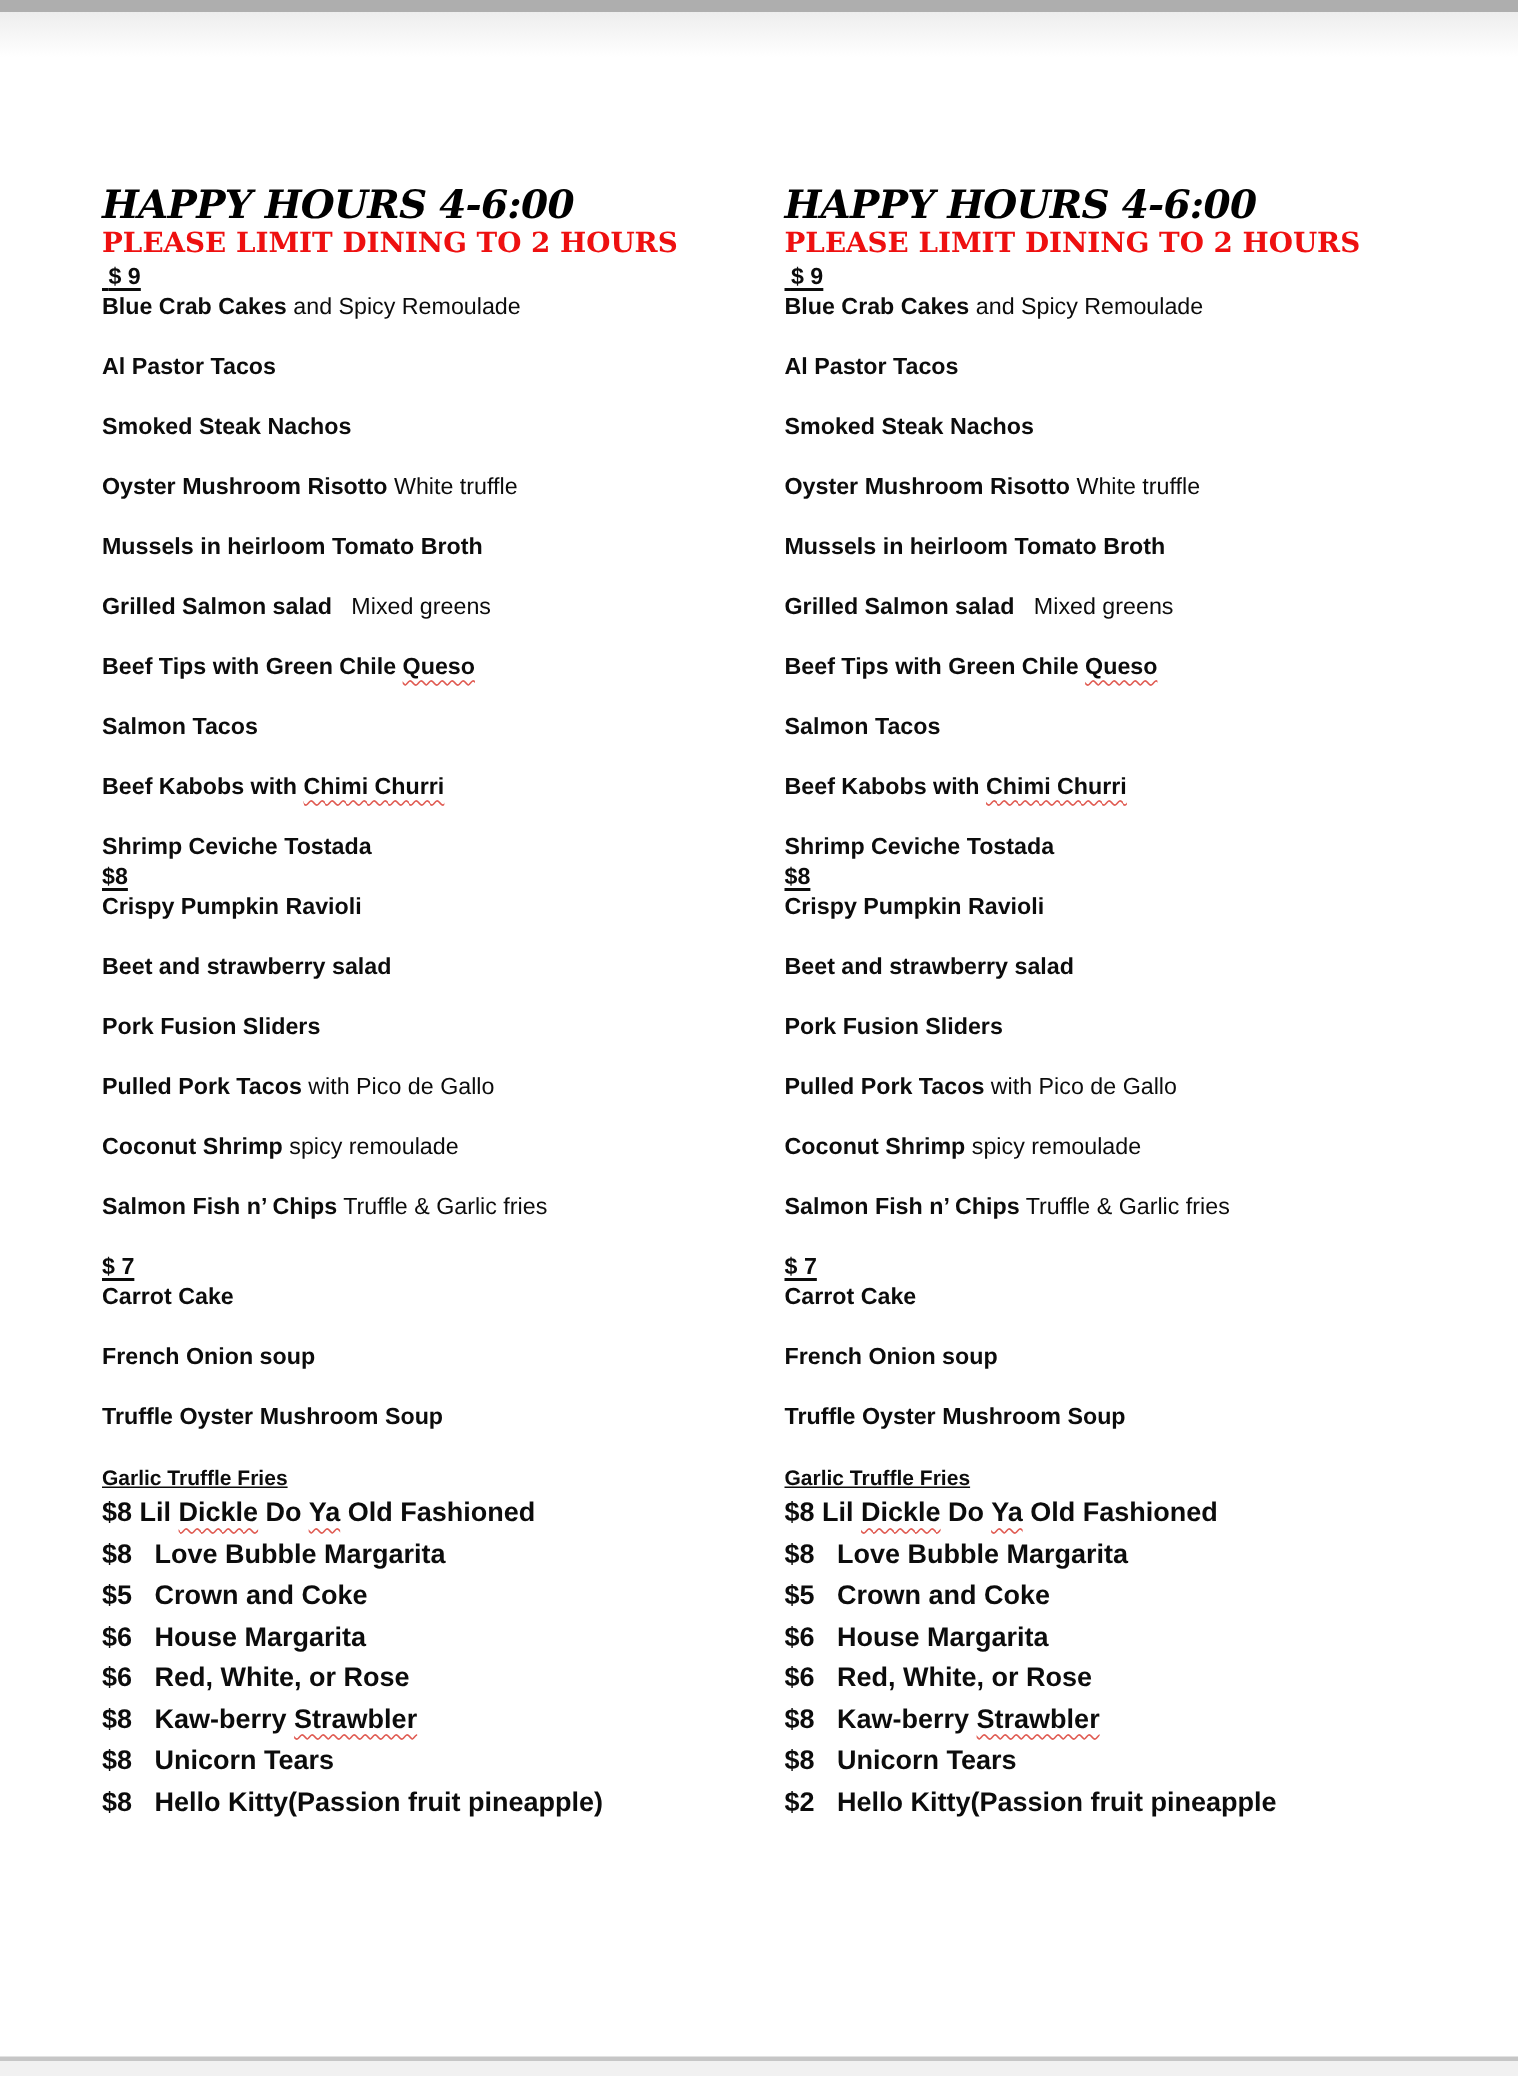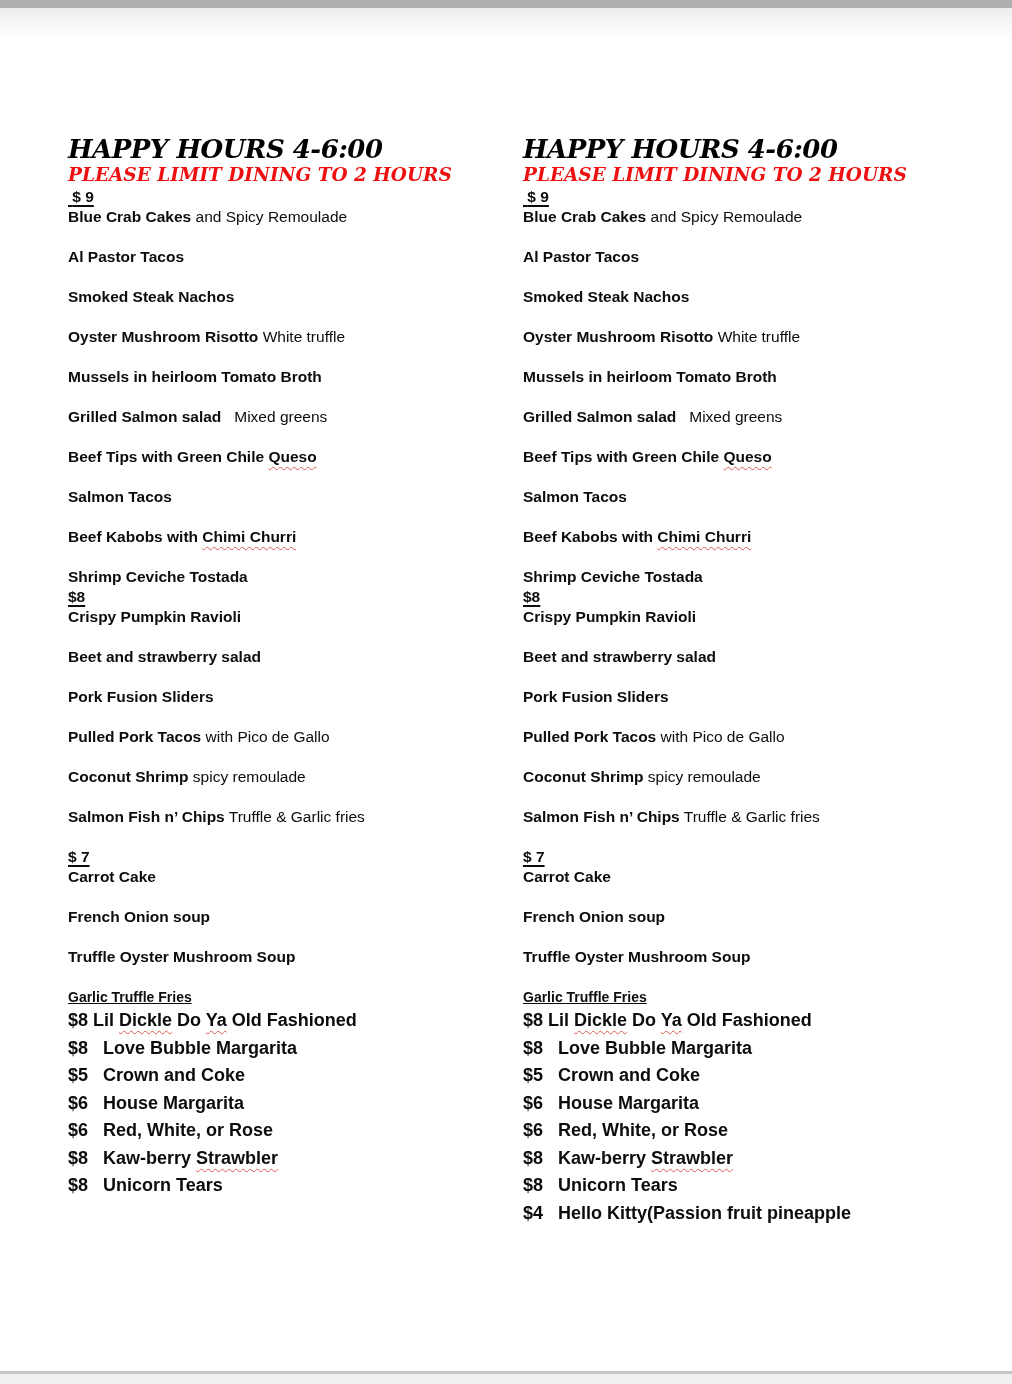--- a/index.html
+++ b/index.html
@@ -7,33 +7,33 @@
     width:1012px;height:1384px;position:relative;background:#ffffff;
     font-family:"Liberation Sans","DejaVu Sans",sans-serif;
     overflow:hidden;
   }
   .top-bar{position:absolute;top:0;left:0;right:0;height:8px;background:#aeaeae;}
   .top-shadow{position:absolute;top:8px;left:0;right:0;height:30px;
     background:linear-gradient(#ededed,#ffffff);}
   .bottom-line{position:absolute;top:1371px;left:0;right:0;height:3px;background:#c6c6c6;}
   .bottom-area{position:absolute;top:1374px;left:0;right:0;bottom:0;background:#f1f1f1;}
 
-  .col{position:absolute;top:135px;}
+  .col{position:absolute;top:123px;}
   .col-left{left:68px;width:450px;}
   .col-right{left:523px;width:489px;}
 
   .title{
     font-family:"DejaVu Serif","Liberation Serif",serif;
     font-style:italic;font-weight:700;
     font-size:26px;line-height:29px;letter-spacing:-0.5px;
     color:#000000;white-space:pre;
   }
   .subtitle{
     font-family:"DejaVu Serif","Liberation Serif",serif;
-    font-style:italic;font-weight:700;
+    font-weight:700;
     font-size:18.5px;line-height:21px;
     color:var(--accent-red,#ee1010);white-space:pre;
   }
   .lines{margin-top:2px;}
   .line{font-size:15.5px;line-height:20px;color:#0c0c0c;white-space:pre-wrap;}
   .line.gap{margin-top:20px;}
   .line .b{font-weight:700;}
   .line.price span{font-weight:700;text-decoration:underline;
     text-decoration-thickness:1.5px;text-underline-offset:3px;}
   .line.small{font-size:14px;line-height:20px;text-decoration:underline;}
@@ -79,20 +79,21 @@
       <div class="line item gap"><span class="b">French Onion soup</span></div>
       <div class="line item gap"><span class="b">Truffle Oyster Mushroom Soup</span></div>
       <div class="line small gap"><span class="b">Garlic Truffle Fries</span></div>
       <div class="line drink"><span>$8 Lil </span><span class="sq">Dickle</span><span> Do </span><span class="sq">Ya</span><span> Old Fashioned</span></div>
       <div class="line drink"><span>$8   Love Bubble Margarita</span></div>
       <div class="line drink"><span>$5   Crown and Coke</span></div>
       <div class="line drink"><span>$6   House Margarita</span></div>
       <div class="line drink"><span>$6   Red, White, or Rose</span></div>
       <div class="line drink"><span>$8   Kaw-berry </span><span class="sq">Strawbler</span></div>
       <div class="line drink"><span>$8   Unicorn Tears</span></div>
+      <div class="line drink"><span>$8   Hello Kitty(Passion fruit pineapple)</span></div>
     </div>
 </div>
 
 <div class="col col-right">
   <div class="title">HAPPY HOURS 4-6:00</div>
   <div class="subtitle">PLEASE LIMIT DINING TO 2 HOURS</div>
   <div class="lines">
       <div class="line price"><span class="b"> $ 9</span></div>
       <div class="line item"><span class="b">Blue Crab Cakes</span><span> and Spicy Remoulade</span></div>
       <div class="line item gap"><span class="b">Al Pastor Tacos</span></div>
@@ -116,18 +117,18 @@
       <div class="line item gap"><span class="b">French Onion soup</span></div>
       <div class="line item gap"><span class="b">Truffle Oyster Mushroom Soup</span></div>
       <div class="line small gap"><span class="b">Garlic Truffle Fries</span></div>
       <div class="line drink"><span>$8 Lil </span><span class="sq">Dickle</span><span> Do </span><span class="sq">Ya</span><span> Old Fashioned</span></div>
       <div class="line drink"><span>$8   Love Bubble Margarita</span></div>
       <div class="line drink"><span>$5   Crown and Coke</span></div>
       <div class="line drink"><span>$6   House Margarita</span></div>
       <div class="line drink"><span>$6   Red, White, or Rose</span></div>
       <div class="line drink"><span>$8   Kaw-berry </span><span class="sq">Strawbler</span></div>
       <div class="line drink"><span>$8   Unicorn Tears</span></div>
-      <div class="line drink"><span>$4   Hello Kitty(Passion fruit pineapple</span></div>
+      <div class="line drink"><span>$2   Hello Kitty(Passion fruit pineapple</span></div>
     </div>
 </div>
 
 <div class="bottom-line"></div>
 <div class="bottom-area"></div>
 
 </body></html>

